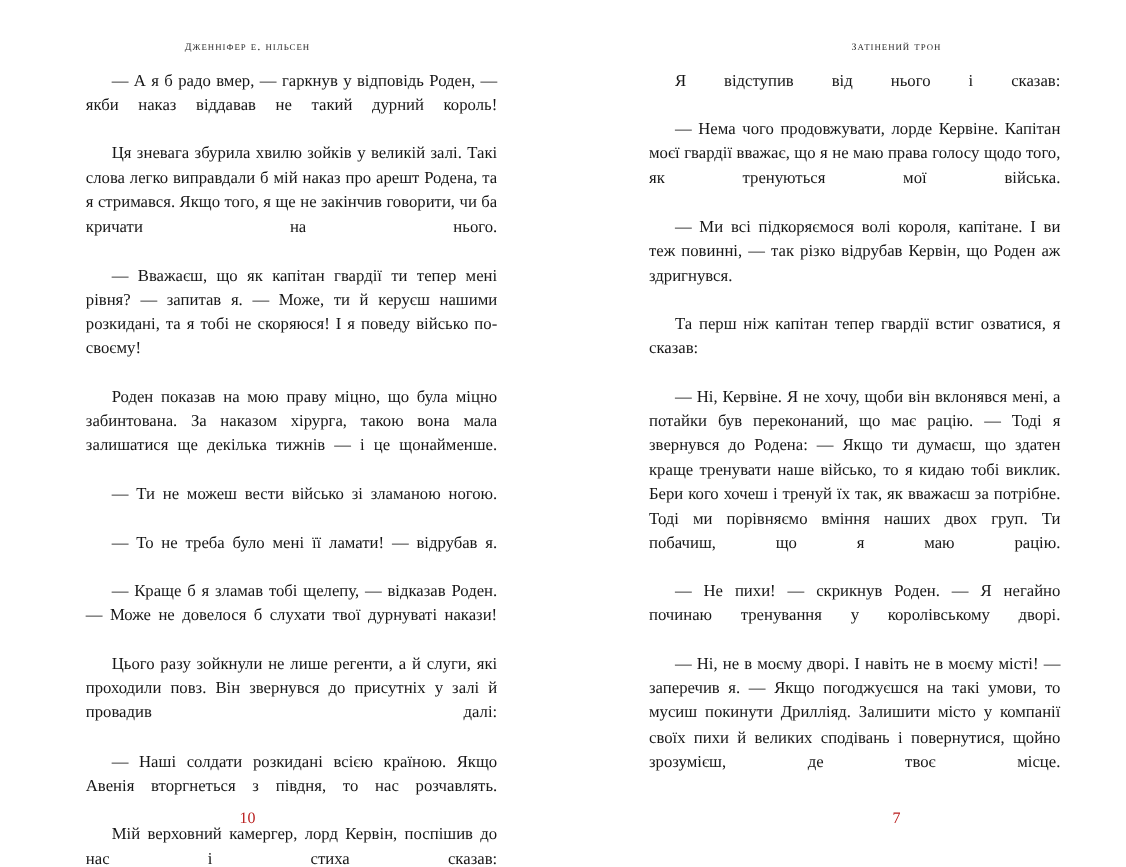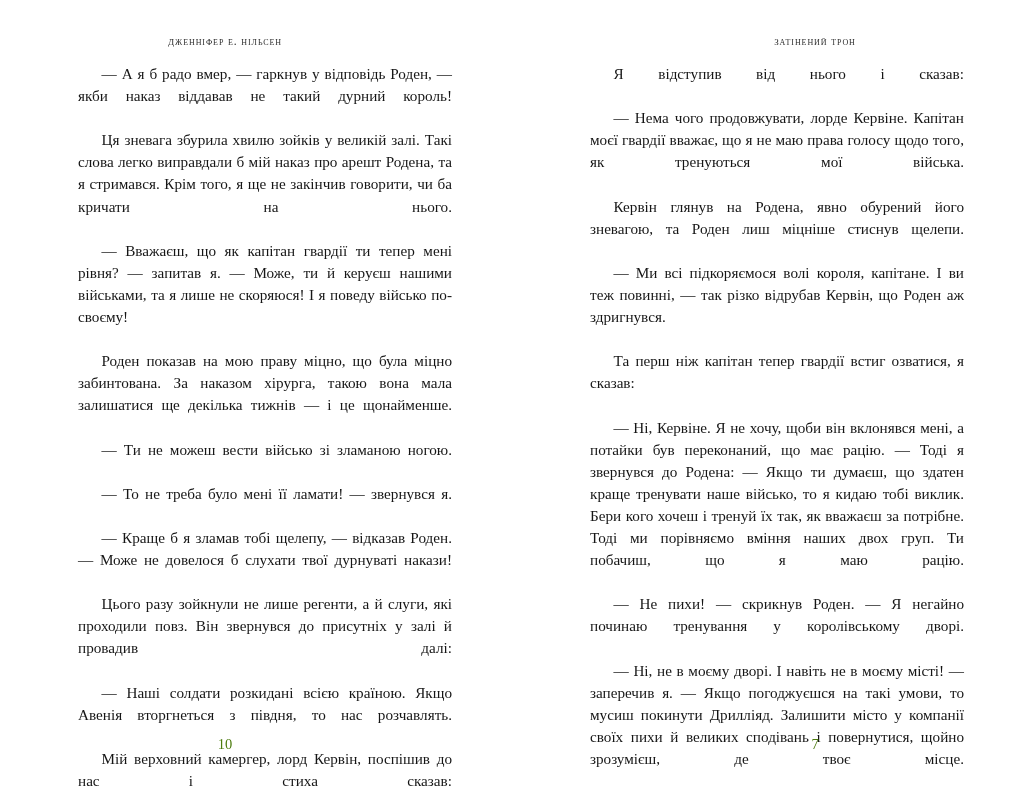--- a/index.html
+++ b/index.html
@@ -71,63 +71,62 @@
   .textblock p::after {
     content: "";
     display: inline-block;
     width: 100%;
   }
 
   .folio {
     position: absolute;
     top: 736px;
     font-size: 14.5px;
-    color: #4d7c0f;
+    color: #b91c1c;
     width: 512px;
     left: 0;
     text-align: center;
     box-sizing: border-box;
   }
   .page.left  .folio { padding-right: 62px; }
   .page.right .folio { padding-left: 62px; }
 </style>
 </head>
 <body>
 
 <div class="spread">
 
   <div class="page left">
 
     <div class="running-head">Дженніфер Е. Нільсен</div>
 
     <div class="textblock">
       <p>— А я б радо вмер, — гаркнув у відповідь Роден, — якби наказ віддавав не такий дурний король!</p>
-      <p>Ця зневага збурила хвилю зойків у великій залі. Такі слова легко виправдали б мій наказ про арешт Родена, та я стримався. Крім того, я ще не закінчив говорити, чи ба кричати на нього.</p>
-      <p>— Вважаєш, що як капітан гвардії ти тепер мені рівня? — запитав я. — Може, ти й керуєш нашими військами, та я лише не скоряюся! І я поведу військо по-своєму!</p>
+      <p>Ця зневага збурила хвилю зойків у великій залі. Такі слова легко виправдали б мій наказ про арешт Родена, та я стримався. Якщо того, я ще не закінчив говорити, чи ба кричати на нього.</p>
+      <p>— Вважаєш, що як капітан гвардії ти тепер мені рівня? — запитав я. — Може, ти й керуєш нашими розкидані, та я тобі не скоряюся! І я поведу військо по-своєму!</p>
       <p>Роден показав на мою праву міцно, що була міцно забинтована. За наказом хірурга, такою вона мала залишатися ще декілька тижнів — і це щонай­менше.</p>
       <p>— Ти не можеш вести військо зі зламаною ногою.</p>
-      <p>— То не треба було мені її ламати! — звернувся я.</p>
+      <p>— То не треба було мені її ламати! — відрубав я.</p>
       <p>— Краще б я зламав тобі щелепу, — відказав Роден. — Може не довелося б слухати твої дурнуваті накази!</p>
       <p>Цього разу зойкнули не лише регенти, а й слу­ги, які проходили повз. Він звернувся до присутніх у залі й провадив далі:</p>
       <p>— Наші солдати розкидані всією країною. Якщо Авенія вторгнеться з півдня, то нас розчавлять.</p>
       <p>Мій верховний камергер, лорд Кервін, поспішив до нас і стиха сказав:</p>
 
     </div>
 
     <div class="folio">10</div>
   </div>
 
   <div class="page right">
 
     <div class="running-head">Затінений трон</div>
 
     <div class="textblock">
       <p>Я відступив від нього і сказав:</p>
       <p>— Нема чого продовжувати, лорде Кервіне. Капітан моєї гвардії вважає, що я не маю права голосу щодо того, як тренуються мої війська.</p>
-      <p>Кервін глянув на Родена, явно обурений його зневагою, та Роден лиш міцніше стиснув щелепи.</p>
       <p>— Ми всі підкоряємося волі короля, капітане. І ви теж повинні, — так різко відрубав Кервін, що Роден аж здригнувся.</p>
       <p>Та перш ніж капітан тепер гвардії встиг озватися, я сказав:</p>
       <p>— Ні, Кервіне. Я не хочу, щоби він вклонявся мені, а потайки був переконаний, що має рацію. — Тоді я звернувся до Родена: — Якщо ти думаєш, що здатен краще тренувати наше військо, то я кидаю тобі виклик. Бери кого хочеш і тренуй їх так, як вважаєш за потрібне. Тоді ми порівняємо вміння наших двох груп. Ти побачиш, що я маю рацію.</p>
       <p>— Не пихи! — скрикнув Роден. — Я негайно починаю тренування у королівському дворі.</p>
       <p>— Ні, не в моєму дворі. І навіть не в моєму місті! — заперечив я. — Якщо погоджуєшся на такі умови, то мусиш покинути Дрилліяд. Залишити місто у компанії своїх пихи й великих сподівань і повернутися, щойно зрозумієш, де твоє місце.</p>
 
     </div>
 
     <div class="folio">7</div>
   </div>

